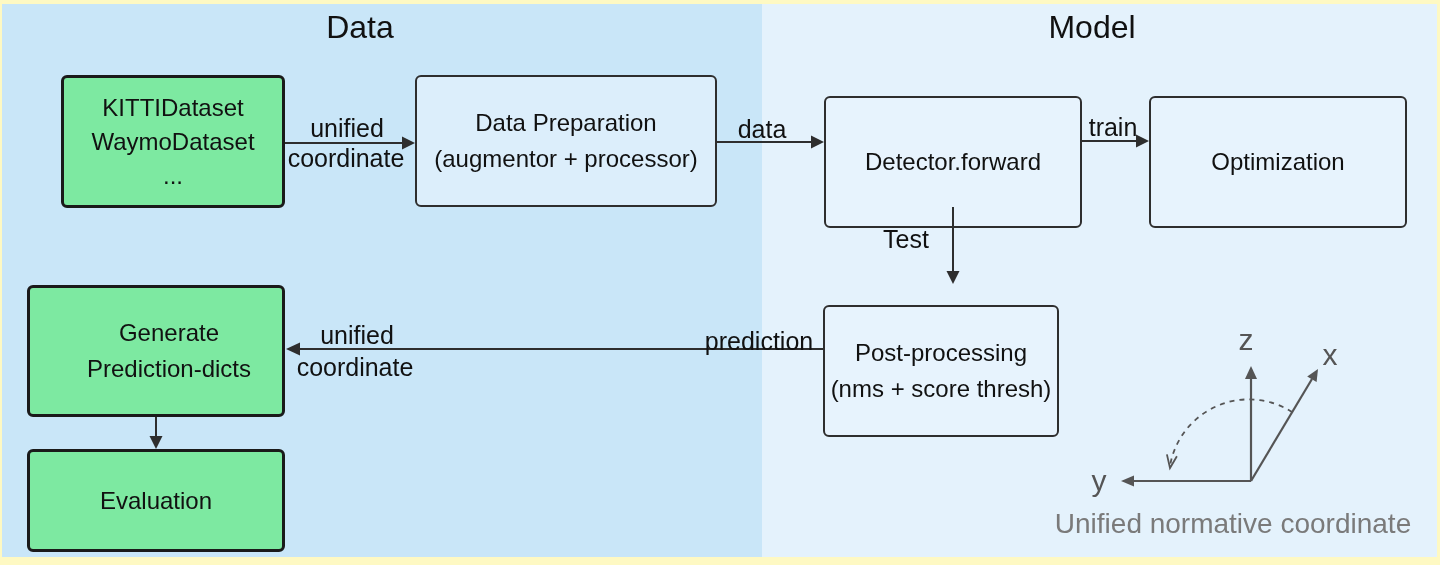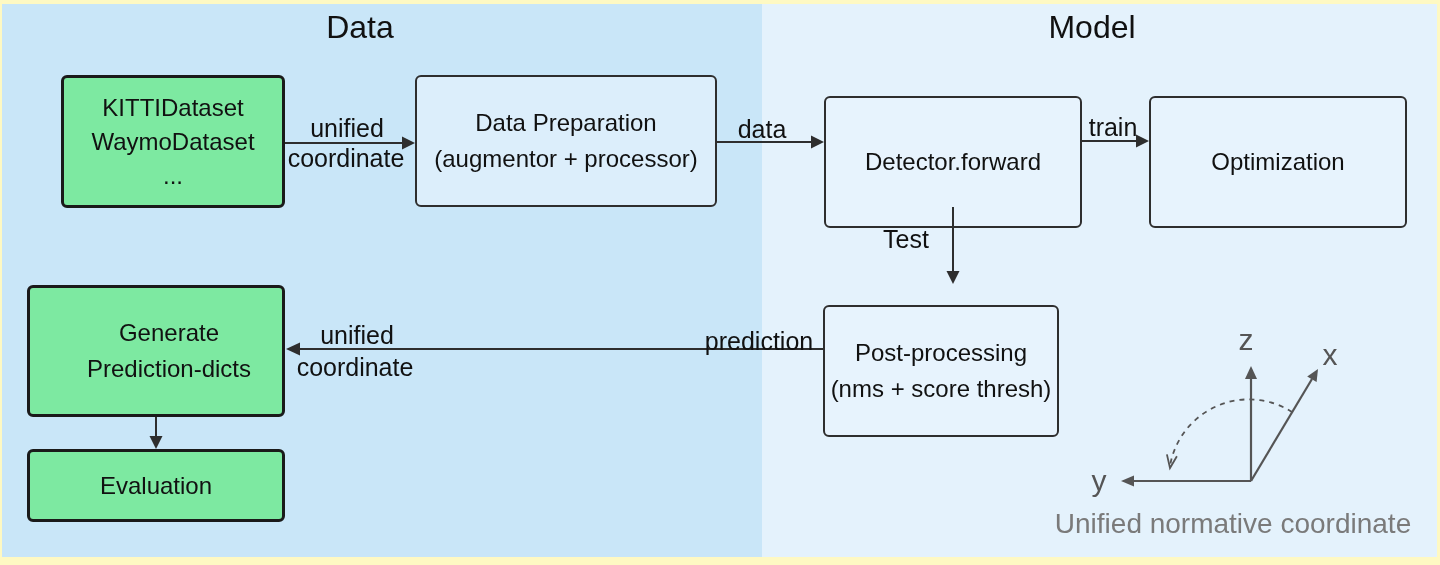--- a/index.html
+++ b/index.html
@@ -57,21 +57,21 @@
   <div class="box light-right" style="left:823px;top:284px;width:236px;height:132px;">
     <div>Post-processing</div>
     <div>(nms + score thresh)</div>
   </div>
 
   <div class="box green" style="left:27px;top:285px;width:258px;height:132px;padding-left:26px;">
     <div>Generate</div>
     <div>Prediction-dicts</div>
   </div>
 
-  <div class="box green" style="left:27px;top:449px;width:258px;height:73px;">
+  <div class="box green" style="left:27px;top:449px;width:258px;height:103px;">
     <div>Evaluation</div>
   </div>
 
   <svg class="overlay" width="1440" height="565" viewBox="0 0 1440 565">
     <g stroke="#2e2e2e" stroke-width="2" fill="#2e2e2e">
       <g>
         <line x1="285" y1="143" x2="404" y2="143"></line>
         <polygon points="415,143 402,136.5 402,149.5" stroke="none"></polygon>
       </g>
       <g>

